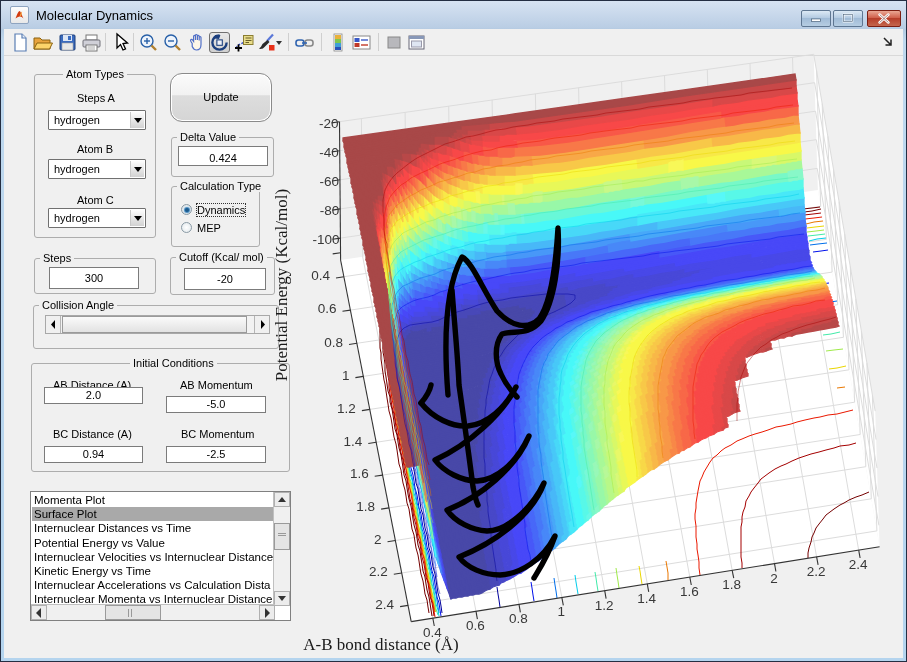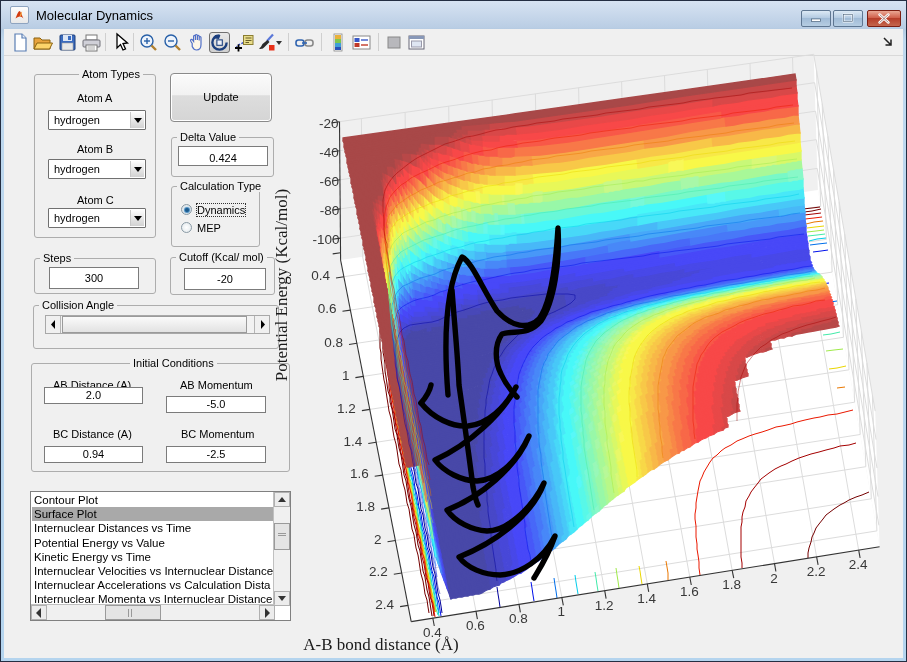--- a/index.html
+++ b/index.html
@@ -147,38 +147,38 @@
         <rect x="3" y="4" width="15" height="3" fill="#8898b8"></rect>
         <rect x="5.5" y="9" width="10" height="6" fill="#dfe6f2" stroke="#99a"></rect>
       </svg>
 <svg class="tbtn" style="left:877px;top:6px;width:14px;height:14px" viewBox="0 0 14 14">
         <path d="M3 3 L10 10 M10 4.5 L10 10 L4.5 10" stroke="#222" stroke-width="1.5" fill="none"></path>
       </svg>
 
 </div>
 </div>
 <div class="panel" style="left:34px;top:74px;width:122px;height:164px">
-    <span class="ptitle" style="left:44px">Atom Types</span>
-  </div>
-<div class="lbl" style="left:77px;top:92px">Atom A</div>
+    <span class="ptitle" style="left:28px">Atom Types</span>
+  </div>
+<div class="lbl" style="left:77px;top:92px">Steps A</div>
 <div class="combo" style="left:48px;top:110px;width:98px;height:20px">
     <span class="ct">hydrogen</span>
     <span class="ca"></span>
   </div>
 <div class="lbl" style="left:77px;top:143px">Atom B</div>
 <div class="combo" style="left:48px;top:159px;width:98px;height:20px">
     <span class="ct">hydrogen</span>
     <span class="ca"></span>
   </div>
 <div class="lbl" style="left:77px;top:194px">Atom C</div>
 <div class="combo" style="left:48px;top:208px;width:98px;height:20px">
     <span class="ct">hydrogen</span>
     <span class="ca"></span>
   </div>
-<div style="position:absolute;left:170px;top:73px;width:102px;height:49px;background:linear-gradient(#fbfbfb,#f1f1f1 45%,#dddddd 46%,#d5d5d5);border:1px solid #8a8a8a;border-radius:4px;box-shadow:inset 0 0 0 1px #fff;text-align:center;line-height:47px;font-size:11px">Update</div>
+<div style="position:absolute;left:170px;top:73px;width:102px;height:49px;background:linear-gradient(#fbfbfb,#f1f1f1 45%,#dddddd 46%,#d5d5d5);border:1px solid #8a8a8a;border-radius:12px;box-shadow:inset 0 0 0 1px #fff;text-align:center;line-height:47px;font-size:11px">Update</div>
 <div class="panel" style="left:171px;top:137px;width:103px;height:40px">
     <span class="ptitle" style="left:5px">Delta Value</span>
   </div>
 <div class="edit" style="left:178px;top:146px;width:90px;height:20px;line-height:22px">0.424</div>
 <div class="panel" style="left:171px;top:186px;width:89px;height:61px">
     <span class="ptitle" style="left:5px">Calculation Type</span>
   </div>
 <div class="radio" style="left:181px;top:204px">
     <span class="rdot"></span>
   </div>
@@ -211,26 +211,26 @@
 <div class="lbl" style="left:53px;top:379px">AB Distance (A)</div>
 <div class="lbl" style="left:180px;top:379px">AB Momentum</div>
 <div class="edit" style="left:44px;top:387px;width:99px;height:17px;line-height:15px">2.0</div>
 <div class="edit" style="left:166px;top:396px;width:100px;height:17px;line-height:15px">-5.0</div>
 <div class="lbl" style="left:53px;top:428px">BC Distance (A)</div>
 <div class="lbl" style="left:181px;top:428px">BC Momentum</div>
 <div class="edit" style="left:44px;top:446px;width:99px;height:17px;line-height:15px">0.94</div>
 <div class="edit" style="left:166px;top:446px;width:100px;height:17px;line-height:15px">-2.5</div>
 <div style="position:absolute;left:30px;top:491px;width:261px;height:130px;background:#fff;border:1px solid #808080;font-size:11.5px">
  <div style="position:absolute;left:1px;top:1px;width:242px;height:113px;overflow:hidden;line-height:14.2px;white-space:nowrap">
-  <div style="padding-left:2px">Contour Plot</div>
+  <div style="padding-left:2px">Momenta Plot</div>
   <div style="padding-left:2px;background:#a9a9a9">Surface Plot</div>
   <div style="padding-left:2px">Internuclear Distances vs Time</div>
   <div style="padding-left:2px">Potential Energy vs Value</div>
+  <div style="padding-left:2px">Internuclear Velocities vs Internuclear Distance</div>
   <div style="padding-left:2px">Kinetic Energy vs Time</div>
-  <div style="padding-left:2px">Internuclear Velocities vs Internuclear Distance</div>
   <div style="padding-left:2px">Internuclear Accelerations vs Calculation Dista</div>
   <div style="padding-left:2px">Internuclear Momenta vs Internuclear Distance</div>
  </div>
  <div style="position:absolute;right:0;top:0;width:17px;height:114px;background:#f0f0f0;border-left:1px solid #c0c0c0">
   <div style="position:absolute;left:0;top:0;width:16px;height:15px;background:#ececec;border:1px solid #b0b0b0"><svg width="14" height="13">
           <path d="M7 4 L3 9 L11 9z" fill="#333"></path>
         </svg></div>
   <div style="position:absolute;left:0;bottom:0;width:16px;height:15px;background:#ececec;border:1px solid #b0b0b0"><svg width="14" height="13">
           <path d="M7 9 L3 4 L11 4z" fill="#333"></path>
         </svg></div>

